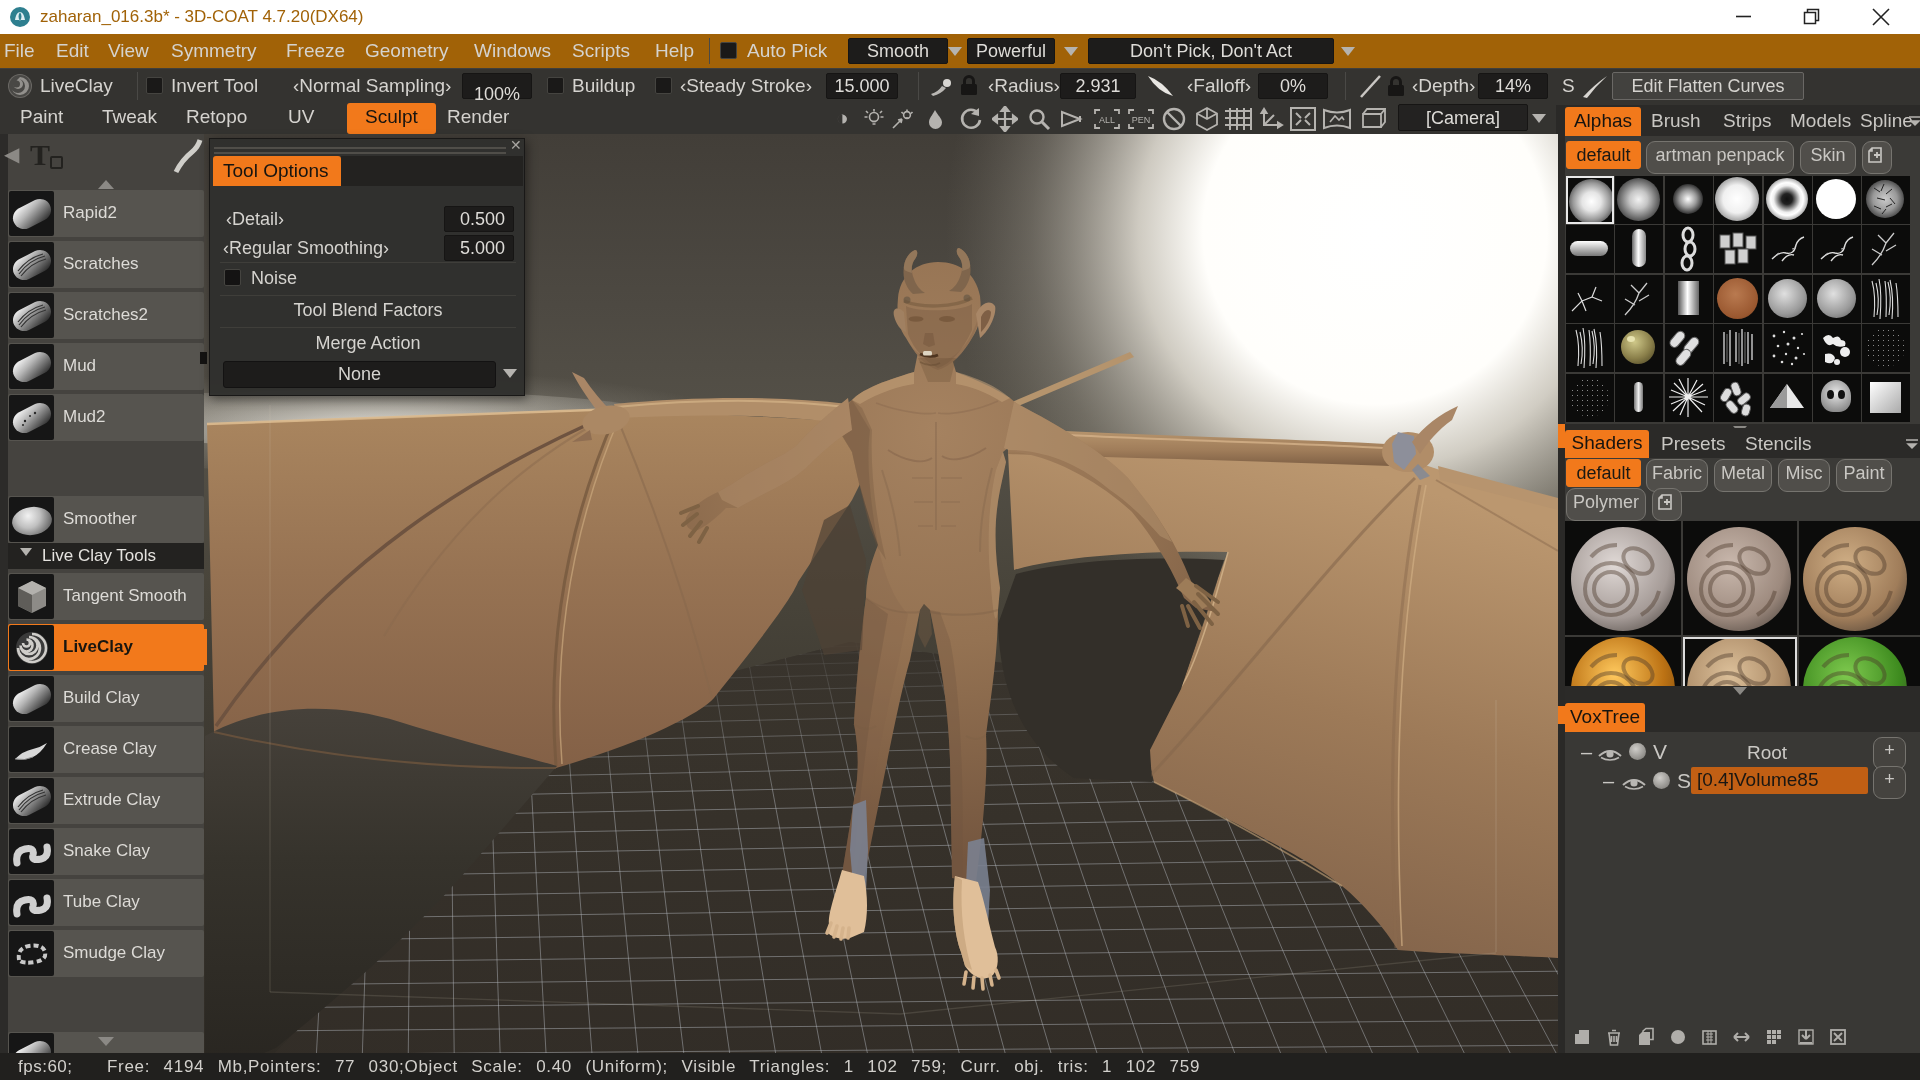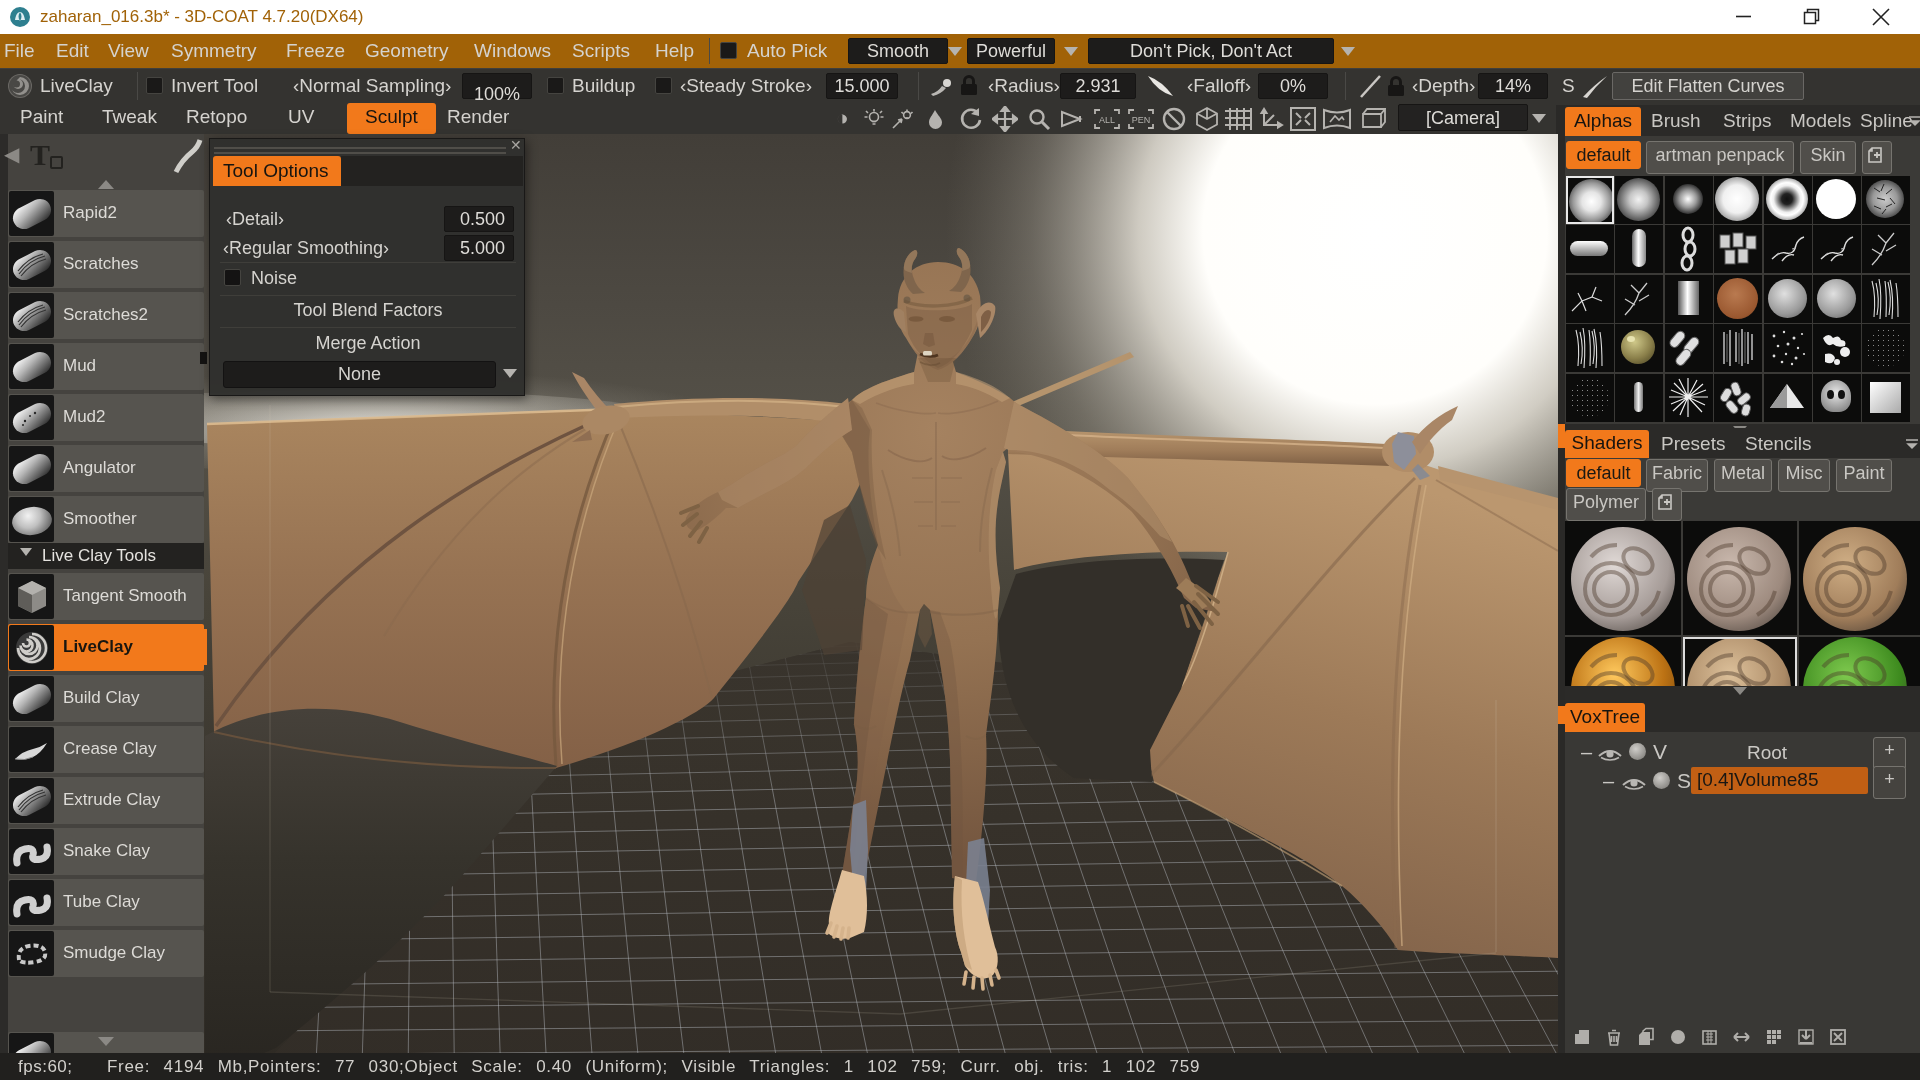--- a/index.html
+++ b/index.html
@@ -20,21 +20,21 @@
 
 #leftedge{position:absolute;left:0;top:134px;width:8px;height:919px;background:#2c2b29}
 #leftpanel{position:absolute;left:8px;top:134px;width:196px;height:919px;background:#45433f}
 .titem{position:absolute;left:0;width:196px;height:47px;background:#56544f;border-radius:2px;color:#dddbd7;font-size:17px}
 .titem .ic{position:absolute;left:1px;top:1px;width:45px;height:45px;background:#161616;border-radius:2px;overflow:hidden}
 .titem .lb{position:absolute;left:55px;top:13px;white-space:nowrap}
 .blob{position:absolute;left:3px;top:12px;width:40px;height:22px;border-radius:11px;background:linear-gradient(160deg,#f0f0f0 10%,#b5b5b5 40%,#5f5f5f 75%,#1f1f1f 100%);transform:rotate(-27deg)}
 
 #rsplit{position:absolute;left:1556px;top:105px;width:9px;height:948px;background:#2a2927}
 #rightpanel{position:absolute;left:1565px;top:105px;width:355px;height:948px;background:#3b3a37}
-.rbtn{position:absolute;height:33px;background:#504e4a;border:1px solid #76746f;border-radius:3px;color:#c9c7c3;font-size:18px;text-align:center}
+.rbtn{position:absolute;height:33px;background:#504e4a;border:1px solid #76746f;border-radius:9px;color:#c9c7c3;font-size:18px;text-align:center}
 .obtn{position:absolute;height:28px;background:#f2791b;border:1px solid #f2791b;border-radius:3px;color:#1a1914;font-size:18px;text-align:center}
 #statusbar{position:absolute;left:0;top:1053px;width:1920px;height:27px;background:#21201e;color:#d2d0cc;font-size:17px}
 </style></head><body>
 <div id="titlebar">
  <svg class="abs" style="left:9px;top:6px" width="22" height="22" viewBox="0 0 22 22">
       <circle cx="11" cy="11" r="10" fill="#2e7f8f"></circle>
       <path d="M6 14 C7 8 9 6 11 6 C9 9 9 12 11 15 C13 12 13 9 11 6 C13 6 15 8 16 14 Z" fill="#dfeef2"></path>
     </svg>
  <span class="ttl">zaharan_016.3b* - 3D-COAT 4.7.20(DX64)</span>
  <svg class="abs" style="left:1735px;top:0" width="30" height="34">
@@ -256,26 +256,20 @@
       <div class="ic">
         <div class="blob"></div>
         <svg class="abs" style="left:4px;top:8px" width="38" height="30">
           <circle cx="12" cy="18" r="1.2" fill="#222"></circle>
           <circle cx="17" cy="13" r="1.1" fill="#333"></circle>
           <circle cx="22" cy="10" r="1.2" fill="#2a2a2a"></circle>
           <circle cx="10" cy="22" r="1" fill="#222"></circle>
         </svg>
       </div>
       <span class="lb">Mud2</span>
-    </div>
-<div class="titem" style="top:311px">
-      <div class="ic">
-        <div class="blob"></div>
-      </div>
-      <span class="lb">Angulator</span>
     </div>
 <div class="titem" style="top:362px">
       <div class="ic">
         <div class="blob" style="transform:rotate(-8deg);background:radial-gradient(circle at 42% 30%,#f2f2f2 0%,#c0c0c0 40%,#6a6a6a 78%,#262626 100%);width:40px;height:28px;border-radius:50%;left:3px;top:10px"></div>
       </div>
       <span class="lb">Smoother</span>
     </div>
 <div class="titem" style="top:439px">
       <div class="ic">
         <svg class="abs" style="left:6px;top:5px" width="34" height="36" viewBox="0 0 34 36">

